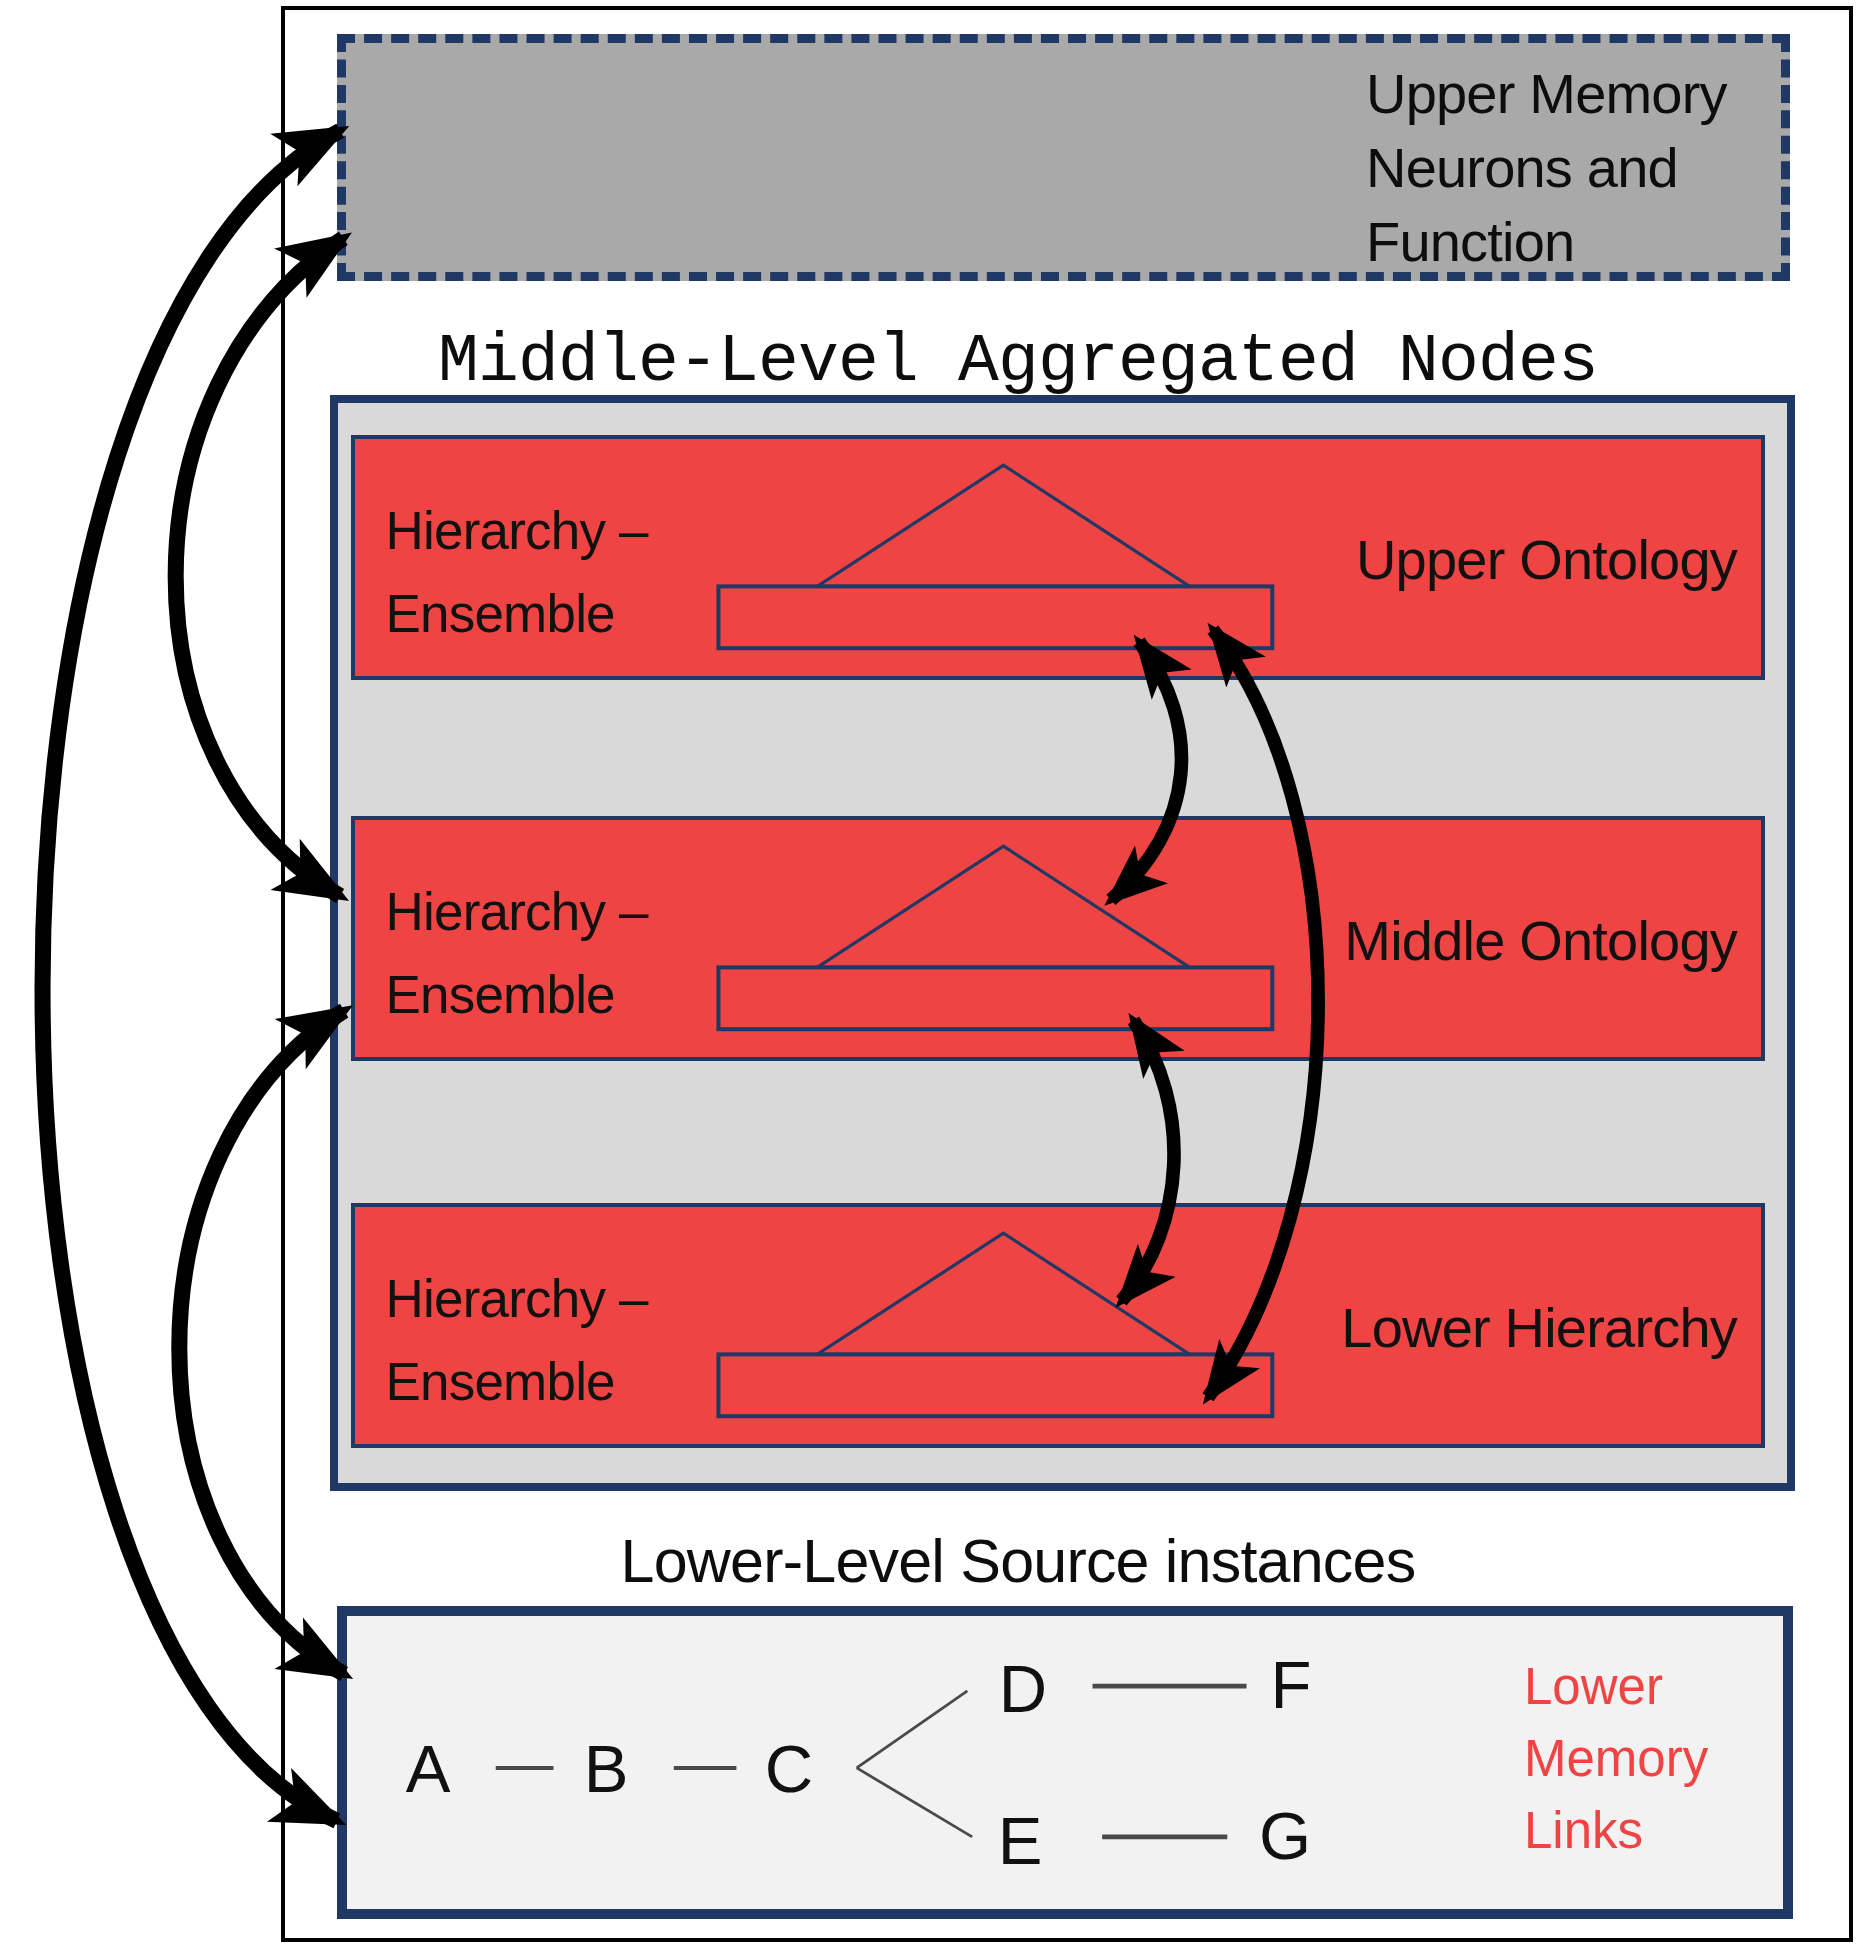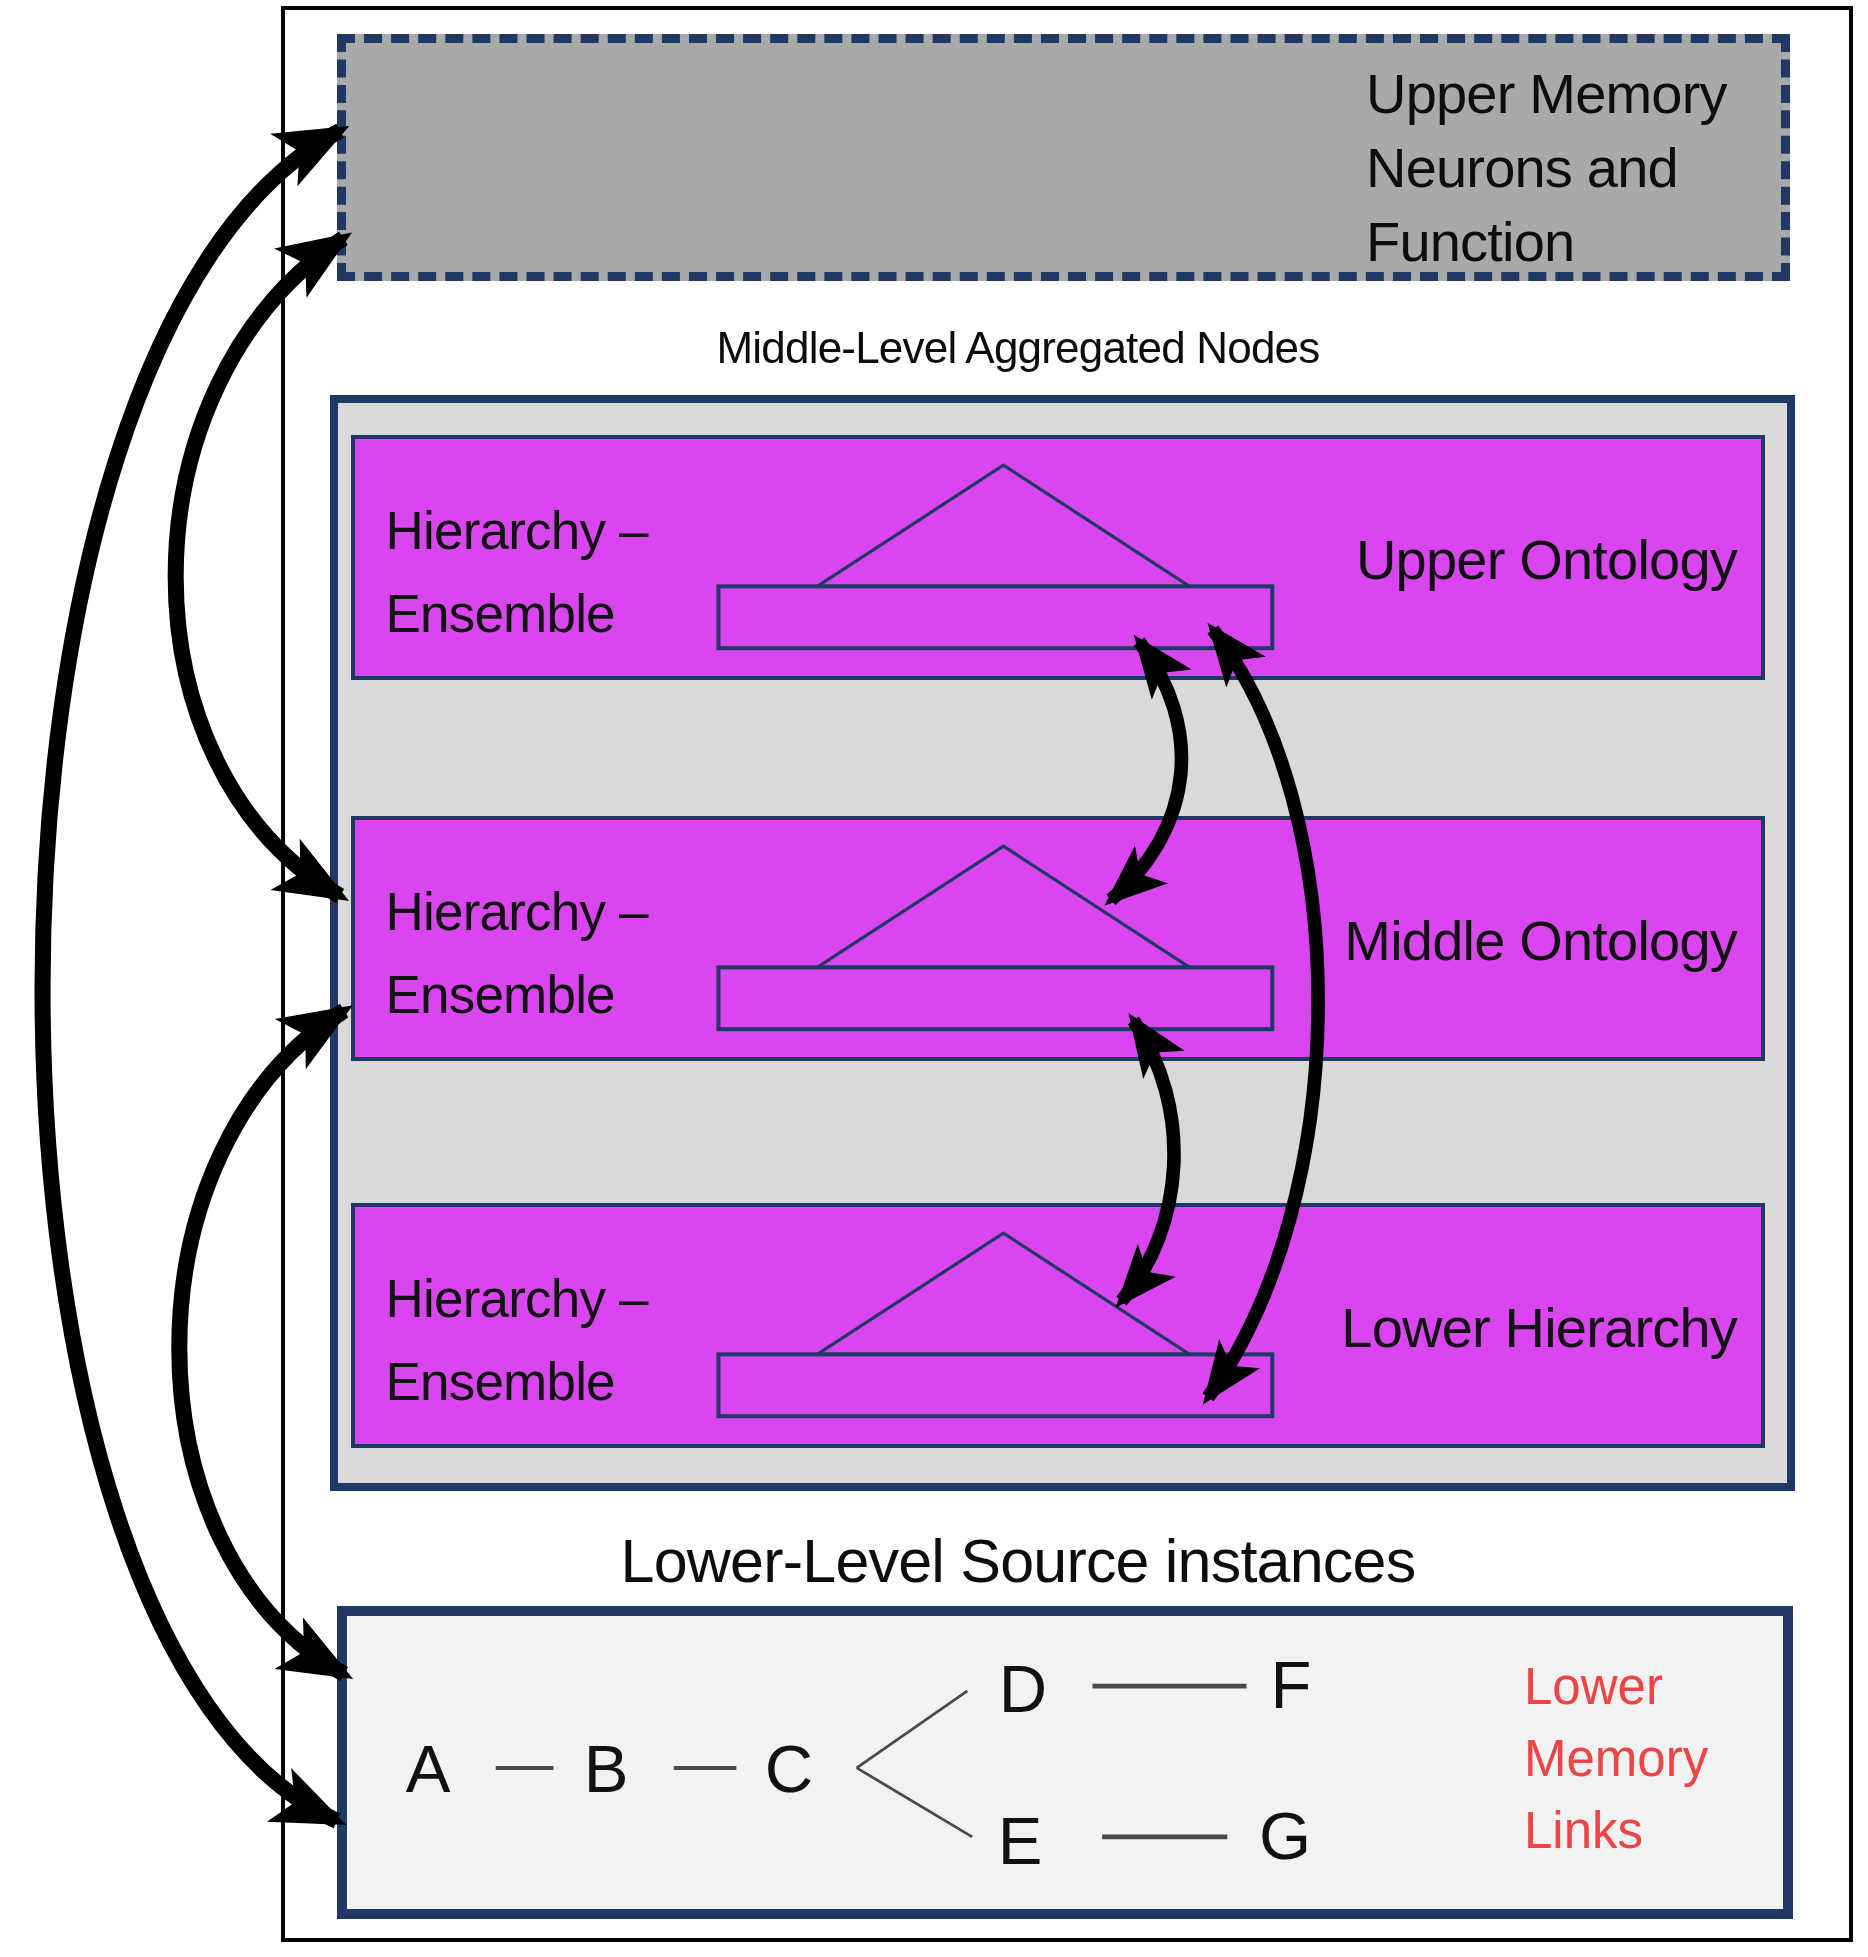--- a/index.html
+++ b/index.html
@@ -24,30 +24,30 @@
     padding-left:16px;
   }
   .upper-text{
     position:absolute;left:1020px;top:14.4px;
     font-size:56px;line-height:74px;letter-spacing:-0.8px;
     white-space:nowrap;color:#0d0d0d;
   }
   
   .mid-title{
     left:192px;top:323px;width:1652px;
-    text-align:center;font-size:44px;letter-spacing:-0.8px;color:#0d0d0d;
+    text-align:center;font-size:68px;letter-spacing:-0.8px;color:#0d0d0d;font-family:Liberation Mono, monospace;
   }
   
   .agg-container{
     left:330px;top:395px;width:1465px;height:1096px;
     background:#d9d9d9;border:8px solid #1f3864;
   }
   .band{
     left:351px;width:1414px;height:245px;
-    background:#d946ef;border:4px solid #1f3864;
+    background:#ef4444;border:4px solid #1f3864;
   }
   .band-1{top:435px;} .band-2{top:816px;} .band-3{top:1203px;}
   .band-label{
     position:absolute;left:30.5px;top:50px;
     font-size:53px;line-height:83px;letter-spacing:-0.8px;
     white-space:nowrap;color:#111111;
   }
   .band-right-label{
     position:absolute;right:24px;top:88px;
     font-size:56px;letter-spacing:-0.8px;white-space:nowrap;color:#111111;

